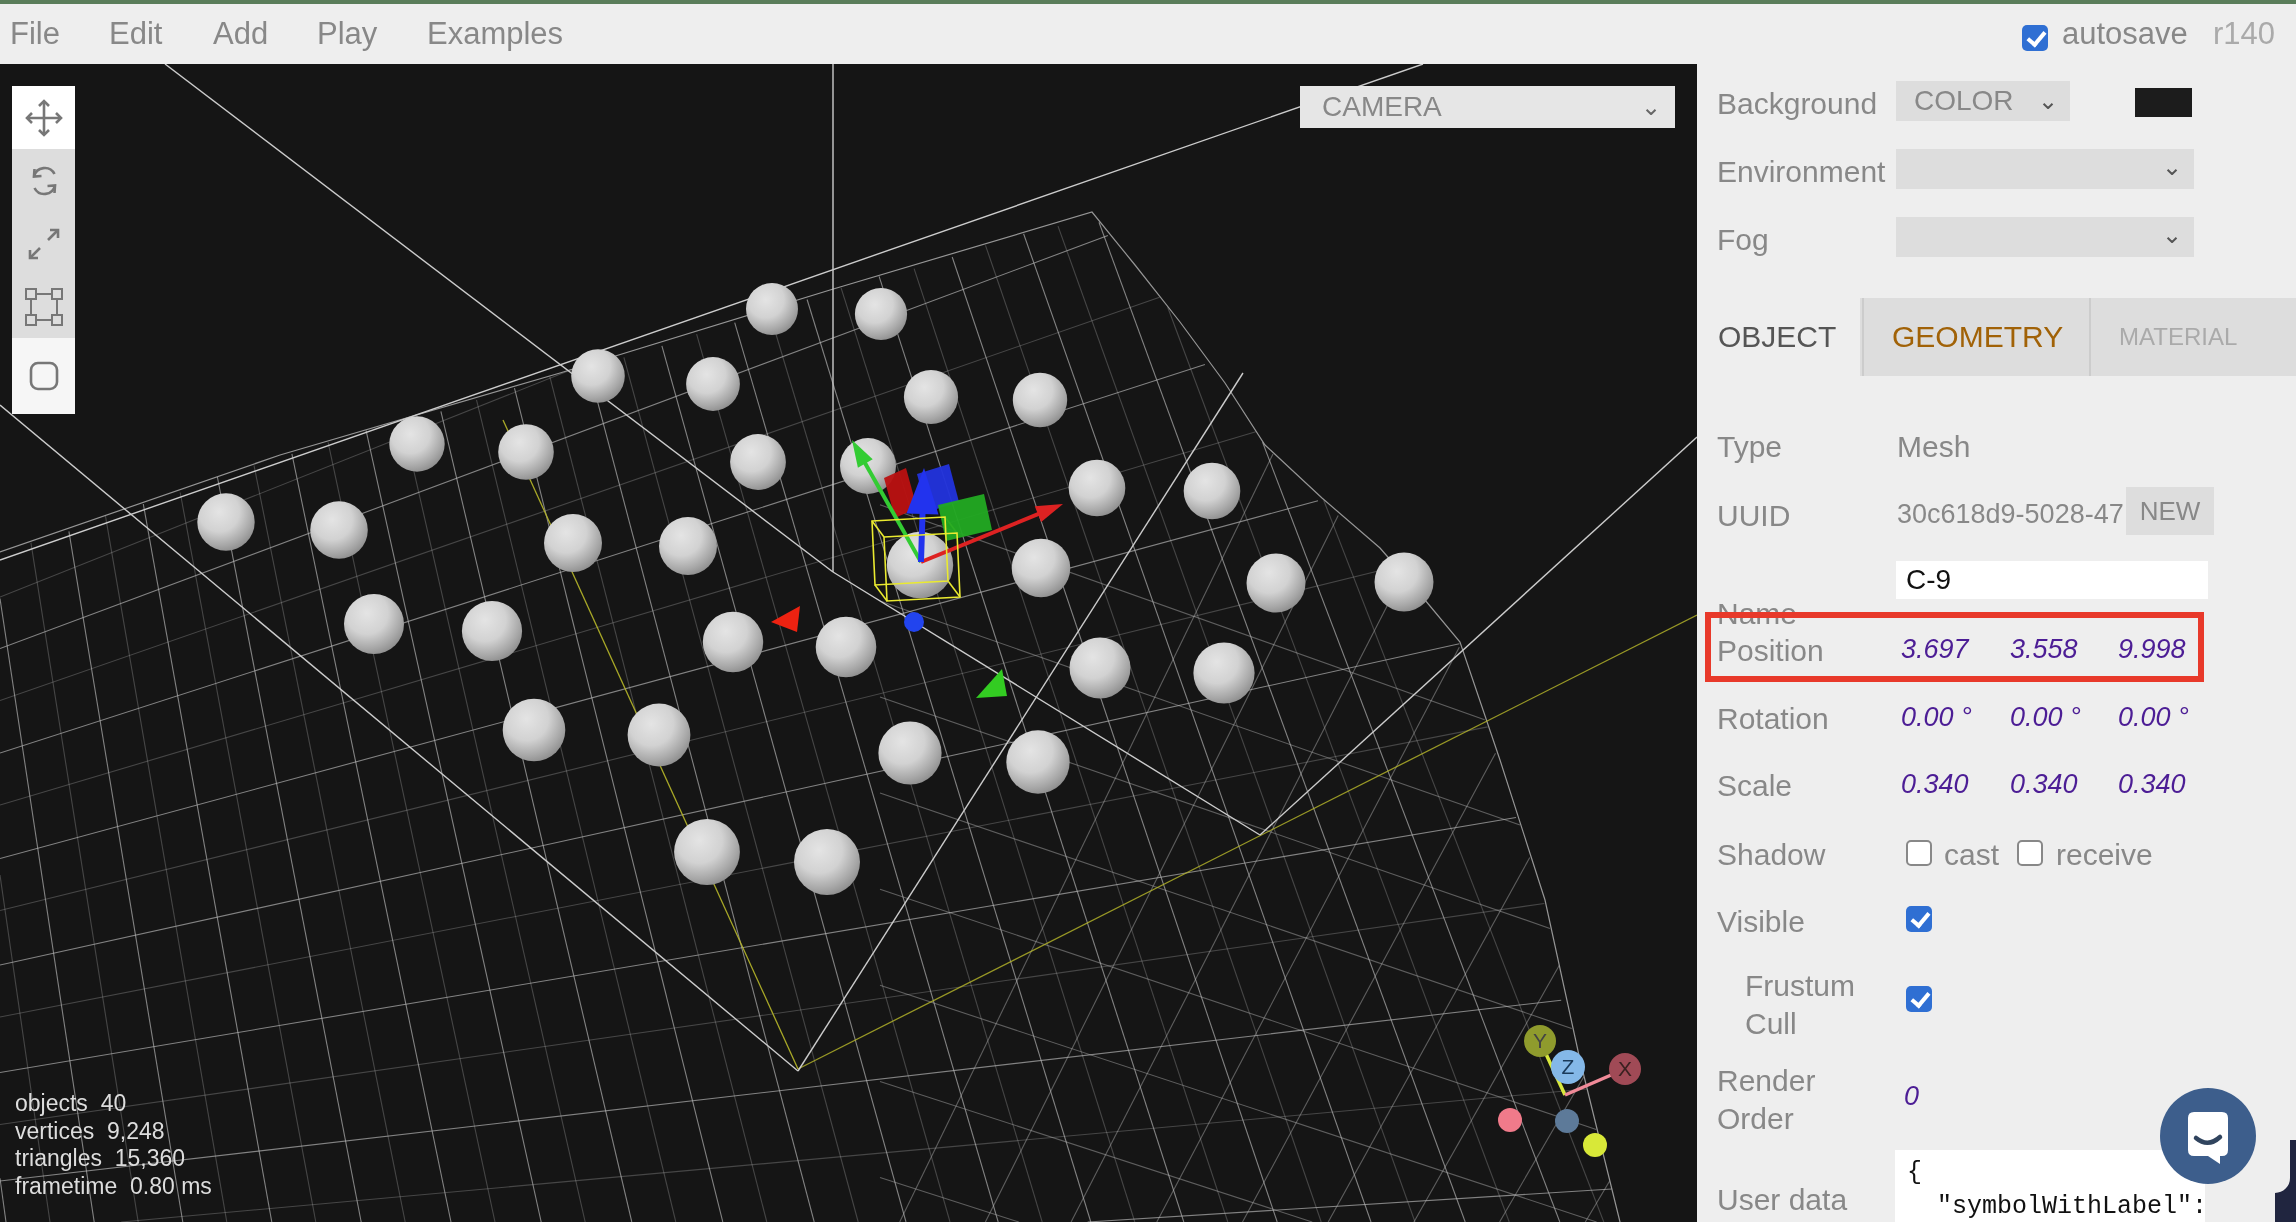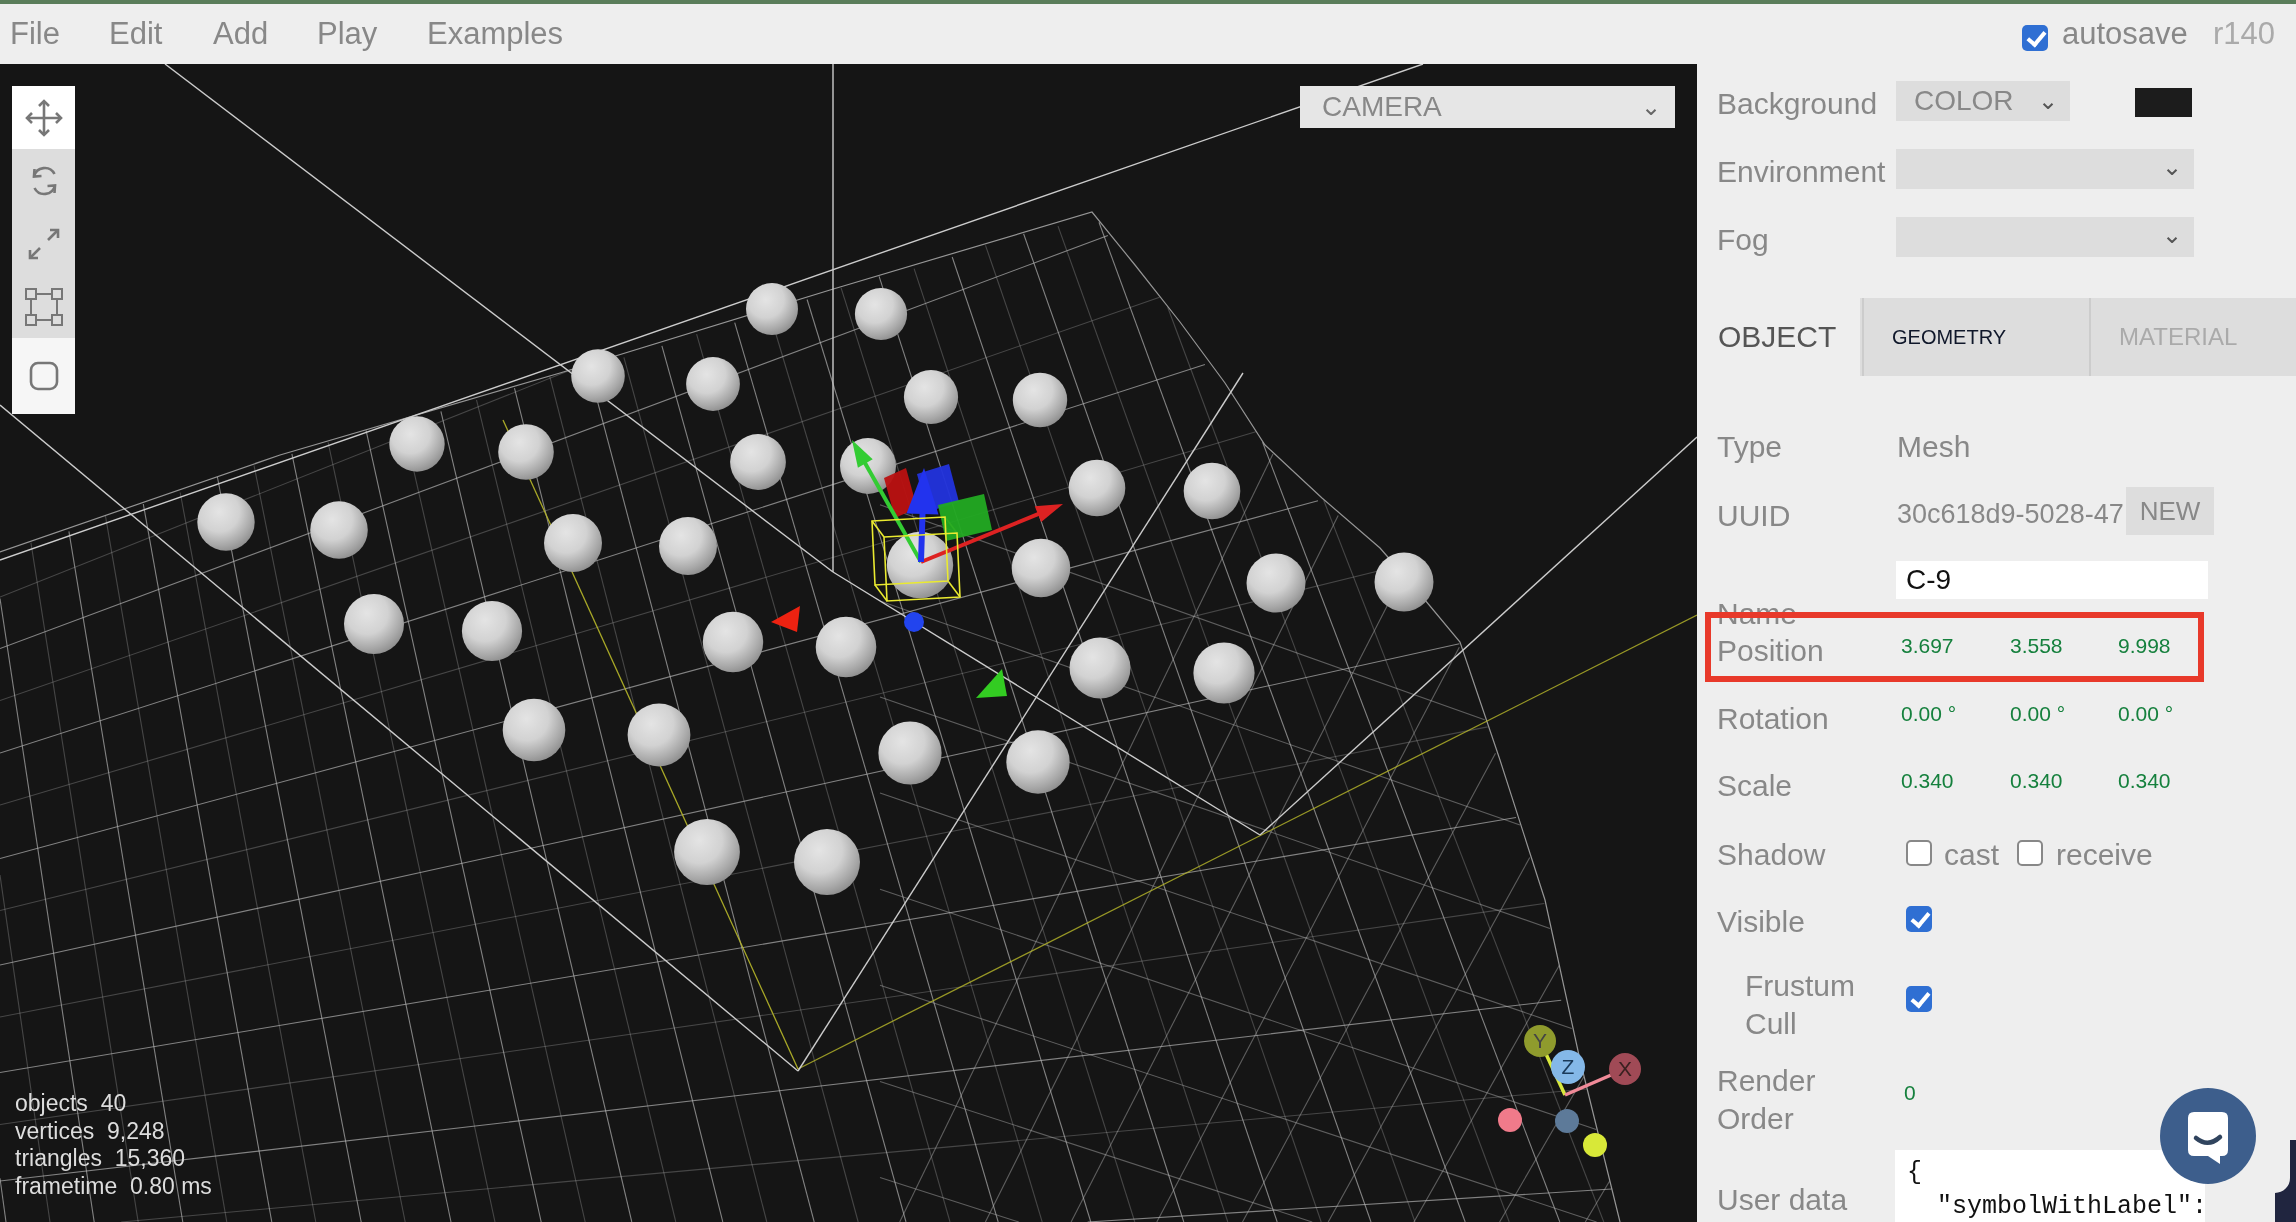--- a/index.html
+++ b/index.html
@@ -11,21 +11,21 @@
 #toolbar { position:absolute; left:12px; top:86px; width:63px; }
 .tbtn { width:63px; height:63px; display:flex; align-items:center; justify-content:center; }
 #camsel { position:absolute; left:1300px; top:86px; width:375px; height:42px; background:#e6e6e6; color:#888;
   font-size:28px; line-height:42px; padding-left:22px; }
 #camsel .chev { position:absolute; right:14px; top:0px; font-size:24px; color:#666; }
 #stats { position:absolute; left:15px; top:1090px; color:#ddd; font-size:23px; line-height:27.5px; white-space:pre; }
 #sidebar { position:absolute; left:1697px; top:64px; width:599px; height:1158px; background:#eee; }
 .slabel { position:absolute; left:1717px; color:#888; font-size:30px; }
 .sval { position:absolute; color:#888; font-size:30px; }
 select.ssel, .ssel { position:absolute; background:#ddd; border:none; color:#888; font-size:28px; }
-.num { color:#15803d; font-size:21px; position:absolute; }
+.num { color:#4c1d95; font-size:27px; position:absolute;font-style:italic; }
 .chk { position:absolute; width:26px; height:26px; border-radius:5px; }
 .chk.on { background:#2f6fd3; }
 .chk.on:after { content:""; position:absolute; left:9px; top:3px; width:7px; height:14px;
   border:solid #fff; border-width:0 4px 4px 0; transform:rotate(40deg); }
 .chk.off { background:#fff; border:2.5px solid #888; }
 #autosave-chk { position:absolute; left:2022px; top:21px; }
 </style></head>
 <body>
 <div id="page">
   <div id="topgreen"></div>
@@ -252,21 +252,21 @@
 <div class="slabel" style="top:155px;">Environment</div>
 <div class="ssel" style="left:1896px; top:149px; width:298px; height:40px;">
       <span style="position:absolute; right:12px; color:#555; font-size:24px; top:4px;">⌄</span>
     </div>
 <div class="slabel" style="top:223px;">Fog</div>
 <div class="ssel" style="left:1896px; top:217px; width:298px; height:40px;">
       <span style="position:absolute; right:12px; color:#555; font-size:24px; top:4px;">⌄</span>
     </div>
 <div style="position:absolute; left:1697px; top:298px; width:599px; height:78px; background:#ddd;"></div>
 <div style="position:absolute; left:1697px; top:298px; width:163px; height:78px; background:#eee; color:#555; font-size:30px; line-height:78px; padding-left:21px;">OBJECT</div>
-<div style="position:absolute; left:1862px; top:298px; width:225px; height:78px; background:#ddd; color:#0f172a; font-size:20px; line-height:78px; padding-left:28px; border-left:2px solid #ccc;">GEOMETRY</div>
+<div style="position:absolute; left:1862px; top:298px; width:225px; height:78px; background:#ddd; color:#a16207; font-size:30px; line-height:78px; padding-left:28px; border-left:2px solid #ccc;">GEOMETRY</div>
 <div style="position:absolute; left:2089px; top:298px; width:198px; height:78px; background:#ddd; color:#aaa; font-size:24px; line-height:78px; padding-left:28px; border-left:2px solid #ccc;">MATERIAL</div>
 <div class="slabel" style="top:430px;">Type</div>
 <div class="sval" style="left:1897px; top:430px;">Mesh</div>
 <div class="slabel" style="top:499px;">UUID</div>
 <div class="sval" style="left:1897px; top:499px; font-size:27px;">30c618d9-5028-47</div>
 <div style="position:absolute; left:2126px; top:487px; width:88px; height:48px; background:#ddd; color:#888; font-size:26px; text-align:center; line-height:48px;">NEW</div>
 <div class="slabel" style="top:565px;margin-top:32px;">Name</div>
 <div style="position:absolute; left:1896px; top:561px; width:312px; height:38px; background:#fff; color:#111; font-size:28px; line-height:38px; padding-left:10px;">C-9</div>
 <div style="position:absolute; left:1705px; top:612px; width:499px; height:70px; border:6px solid #e8392a;"></div>
 <div class="slabel" style="top:634px;">Position</div>

